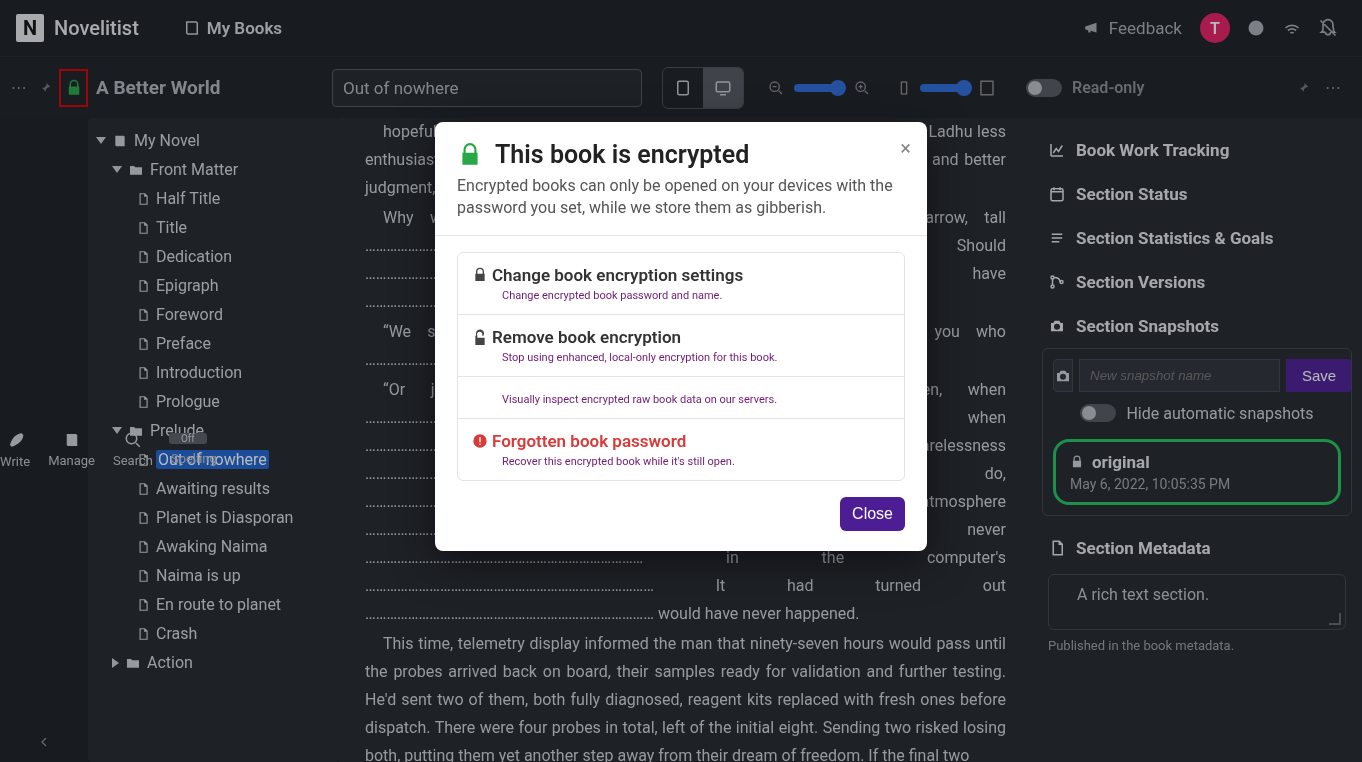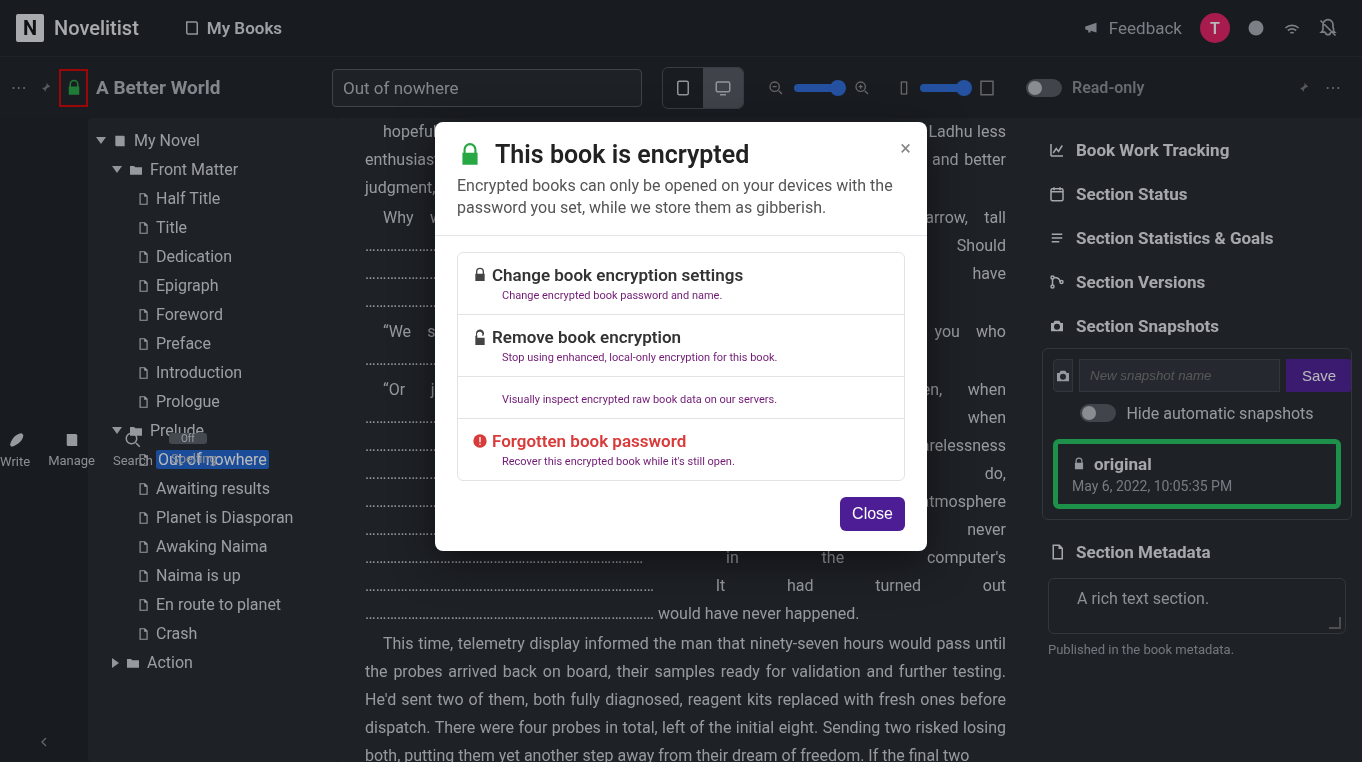--- a/index.html
+++ b/index.html
@@ -47,21 +47,21 @@
   .para p{ margin-bottom:2px; text-indent:18px;}
   .rpanel { width:330px; background:#23262c; padding:10px; overflow:auto;}
   .sect-h { display:flex; align-items:center; gap:10px; font-size:17px; font-weight:700; color:#e4e6ea; padding:12px 6px;}
   .rcard { border:1px solid #40454d; border-radius:6px; overflow:hidden; margin-bottom:10px;}
   .rcard .body{ padding:10px;}
   .snap-row { display:flex; gap:6px; align-items:stretch;}
   .snap-cam { width:40px; background:#2d3138; display:flex; align-items:center; justify-content:center; border:1px solid #40454d; border-radius:4px 0 0 4px;}
   .snap-input { flex:1; border:1px solid #40454d; background:#2d3138; color:#8b8f97; padding:8px 10px; font-style:italic;}
   .snap-save { background:#4c1d95; color:#fff; border:none; padding:0 16px; border-radius:0 4px 4px 0; font-size:15px;}
   .snap-toggle { display:flex; align-items:flex-start; justify-content:center; gap:10px; padding:12px 0; color:#cfd2d7;}
-  .snap-item { border:5px solid #22c55e; border-radius:6px; padding:10px 14px; margin-top:4px;}
+  .snap-item { border:3px solid #22c55e; border-radius:16px; padding:10px 14px; margin-top:4px;}
   .snap-item .nm { display:flex; align-items:center; gap:8px; font-weight:700; color:#e4e6ea; font-size:17px;}
   .snap-item .dt { color:#a3a7ae; font-size:14px; margin-top:4px;}
   .desc-label{ color:#e4e6ea; font-weight:700; font-size:16px; margin-bottom:6px;}
   .desc-box{ border:1px solid #40454d; border-radius:6px; padding:10px 28px; color:#bfc3c9; min-height:56px; position:relative;}
   .desc-box::after{content:""; position:absolute; right:4px; bottom:4px; width:10px; height:10px; border-right:2px solid #666; border-bottom:2px solid #666;}
   .pub-note{ color:#9da1a8; font-size:13px; margin-top:8px;}
   
   .overlay { position:fixed; inset:0; background:rgba(20,22,26,0.3); display:flex; justify-content:center; }
   .modal { margin-top:122px; width:492px; background:#fff; color:#212529; border-radius:8px; box-shadow:0 10px 40px rgba(0,0,0,.5); height:fit-content; overflow:hidden;}
   .modal-head { padding:18px 22px 16px; position:relative; border-bottom:1px solid #e3e5e8;}

